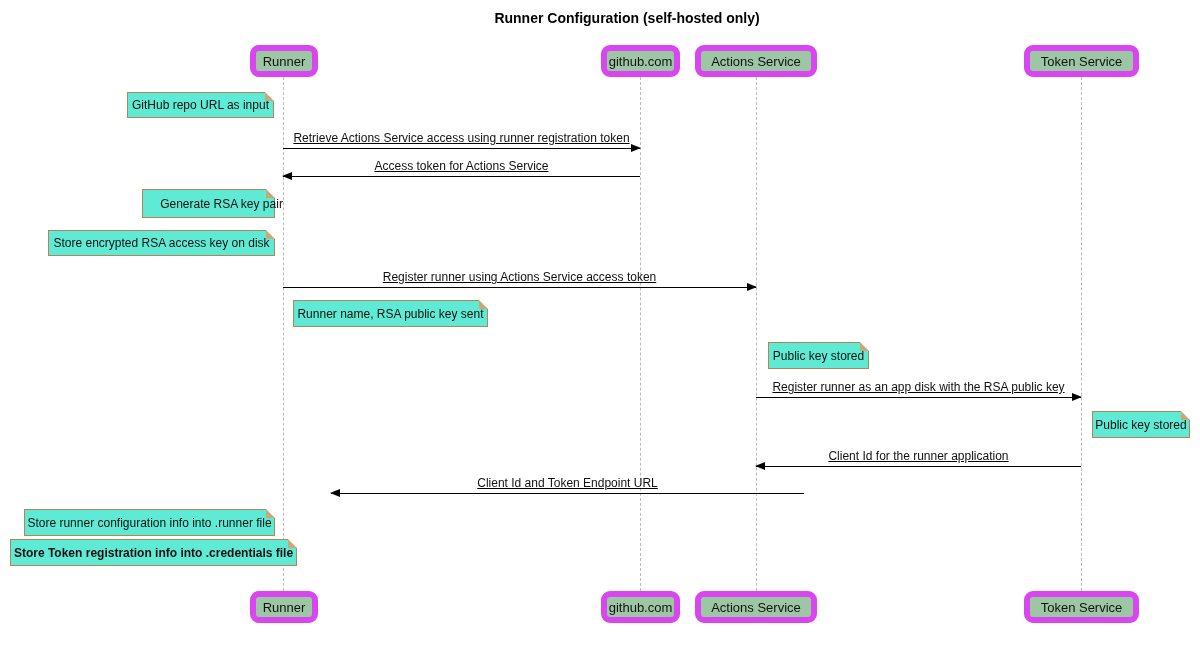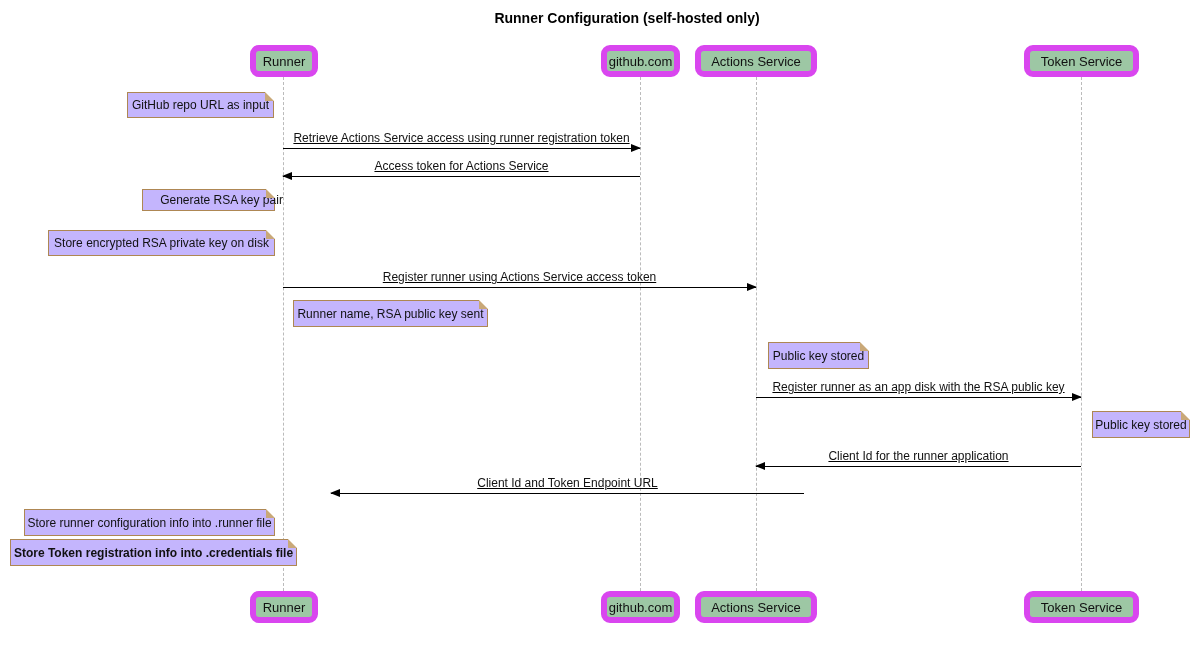--- a/index.html
+++ b/index.html
@@ -36,21 +36,21 @@
   }
   .lifeline {
     position: absolute;
     top: 77px;
     height: 514px;
     width: 0;
     border-left: 1px dashed #BBBBBB;
   }
   .note {
     position: absolute;
-    background: #c4b5fd;
+    background: #5eead4;
     border: 1px solid #AE8753;
     box-sizing: border-box;
     display: flex;
     align-items: center;
     justify-content: center;
     font-size: 12px;
     color: #111111;
     white-space: nowrap;
     padding: 0 6px;
   }
@@ -110,22 +110,22 @@
   <div class="lifeline" style="left:640px;"></div>
   <div class="lifeline" style="left:756px;"></div>
   <div class="lifeline" style="left:1081px;"></div>
 
   <div class="participant" style="left:250px; top:45px; width:68px;">Runner</div>
   <div class="participant" style="left:601px; top:45px; width:79px;">github.com</div>
   <div class="participant" style="left:695px; top:45px; width:122px;">Actions Service</div>
   <div class="participant" style="left:1024px; top:45px; width:115px;">Token Service</div>
 
   <div class="note" style="left:127px; top:92px;  width:147px; height:26px;">GitHub repo URL as input</div>
-  <div class="note" style="left:142px; top:189px; width:133px; height:22px;padding-left:32px;">Generate RSA key pair</div>
-  <div class="note" style="left:48px;  top:230px; width:227px; height:26px;">Store encrypted RSA private key on disk</div>
+  <div class="note" style="left:142px; top:189px; width:133px; height:29px;padding-left:32px;">Generate RSA key pair</div>
+  <div class="note" style="left:48px;  top:230px; width:227px; height:26px;">Store encrypted RSA access key on disk</div>
   <div class="note" style="left:293px; top:300px; width:195px; height:27px;">Runner name, RSA public key sent</div>
   <div class="note" style="left:768px; top:342px; width:101px; height:27px;">Public key stored</div>
   <div class="note" style="left:1092px; top:411px; width:98px; height:27px;">Public key stored</div>
   <div class="note" style="left:24px;  top:509px; width:251px; height:27px;">Store runner configuration info into .runner file</div>
   <div class="note" style="left:10px;  top:539px; width:287px; height:27px;font-weight:bold;">Store Token registration info into .credentials file</div>
 
   <div class="msg" style="left:283px; top:131px; width:357px;">
     <div class="msg-label">Retrieve Actions Service access using runner registration token</div>
     <div class="msg-line">
       <span class="arrowhead right"></span>

